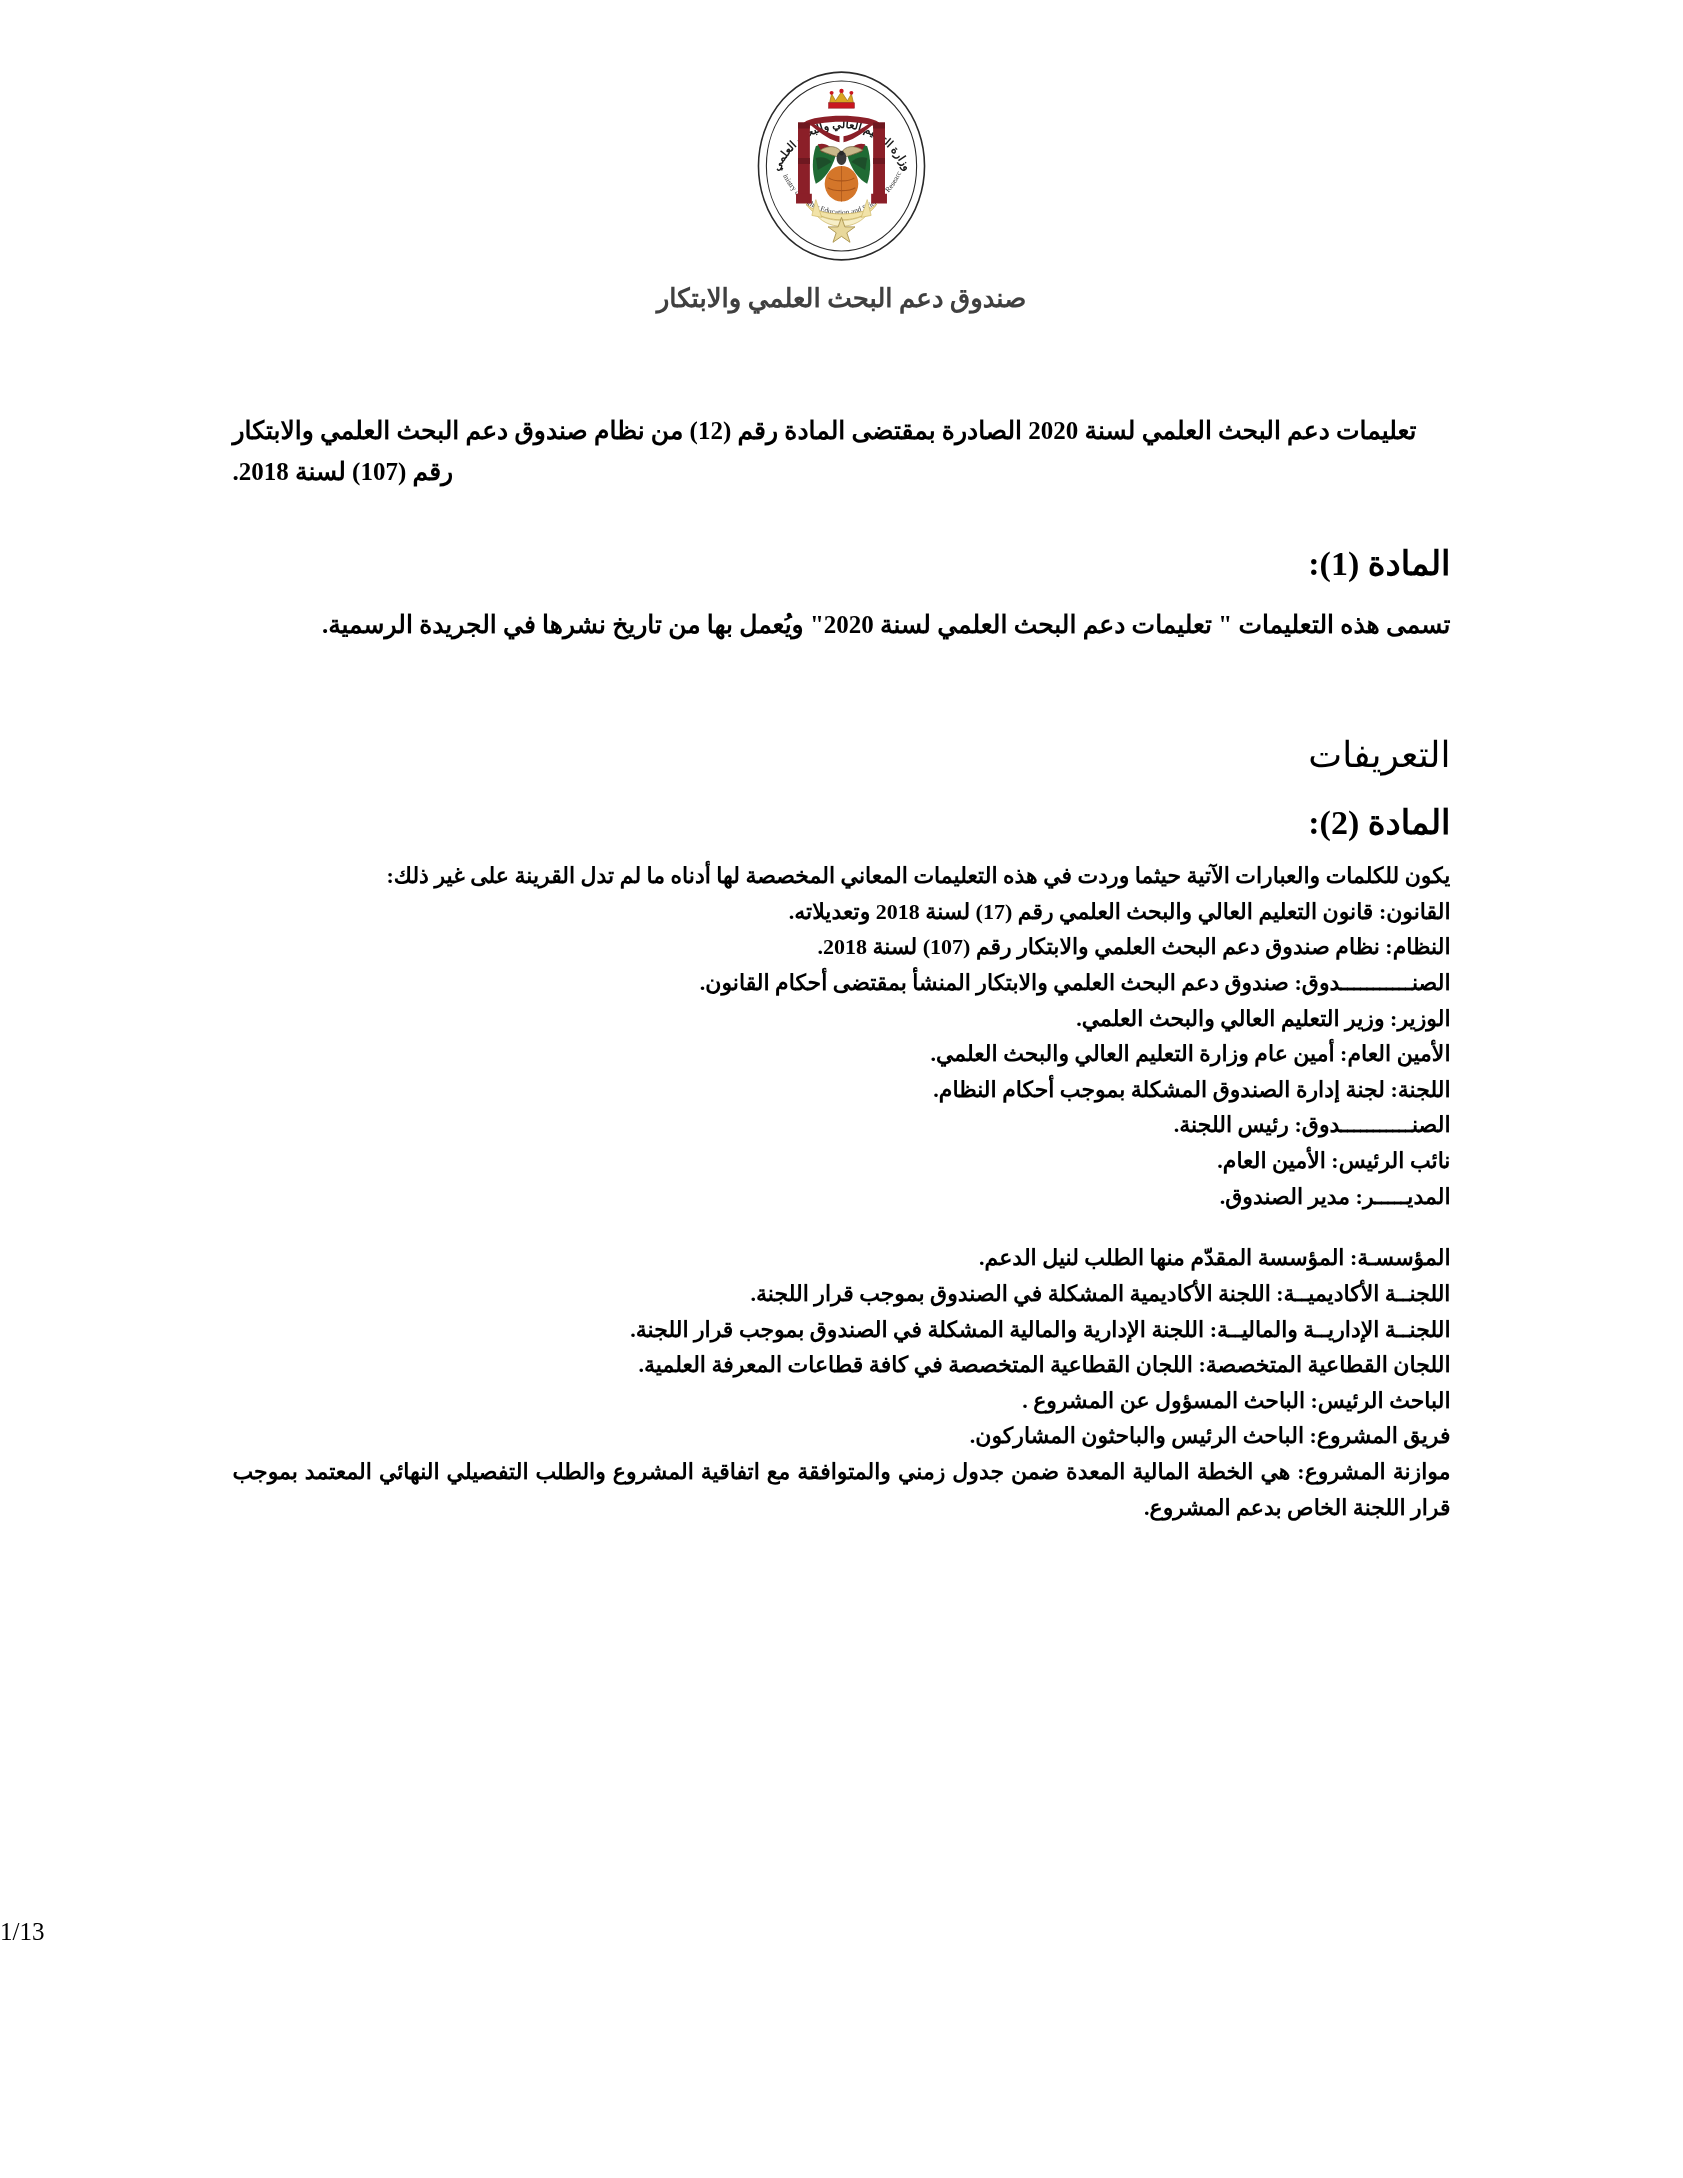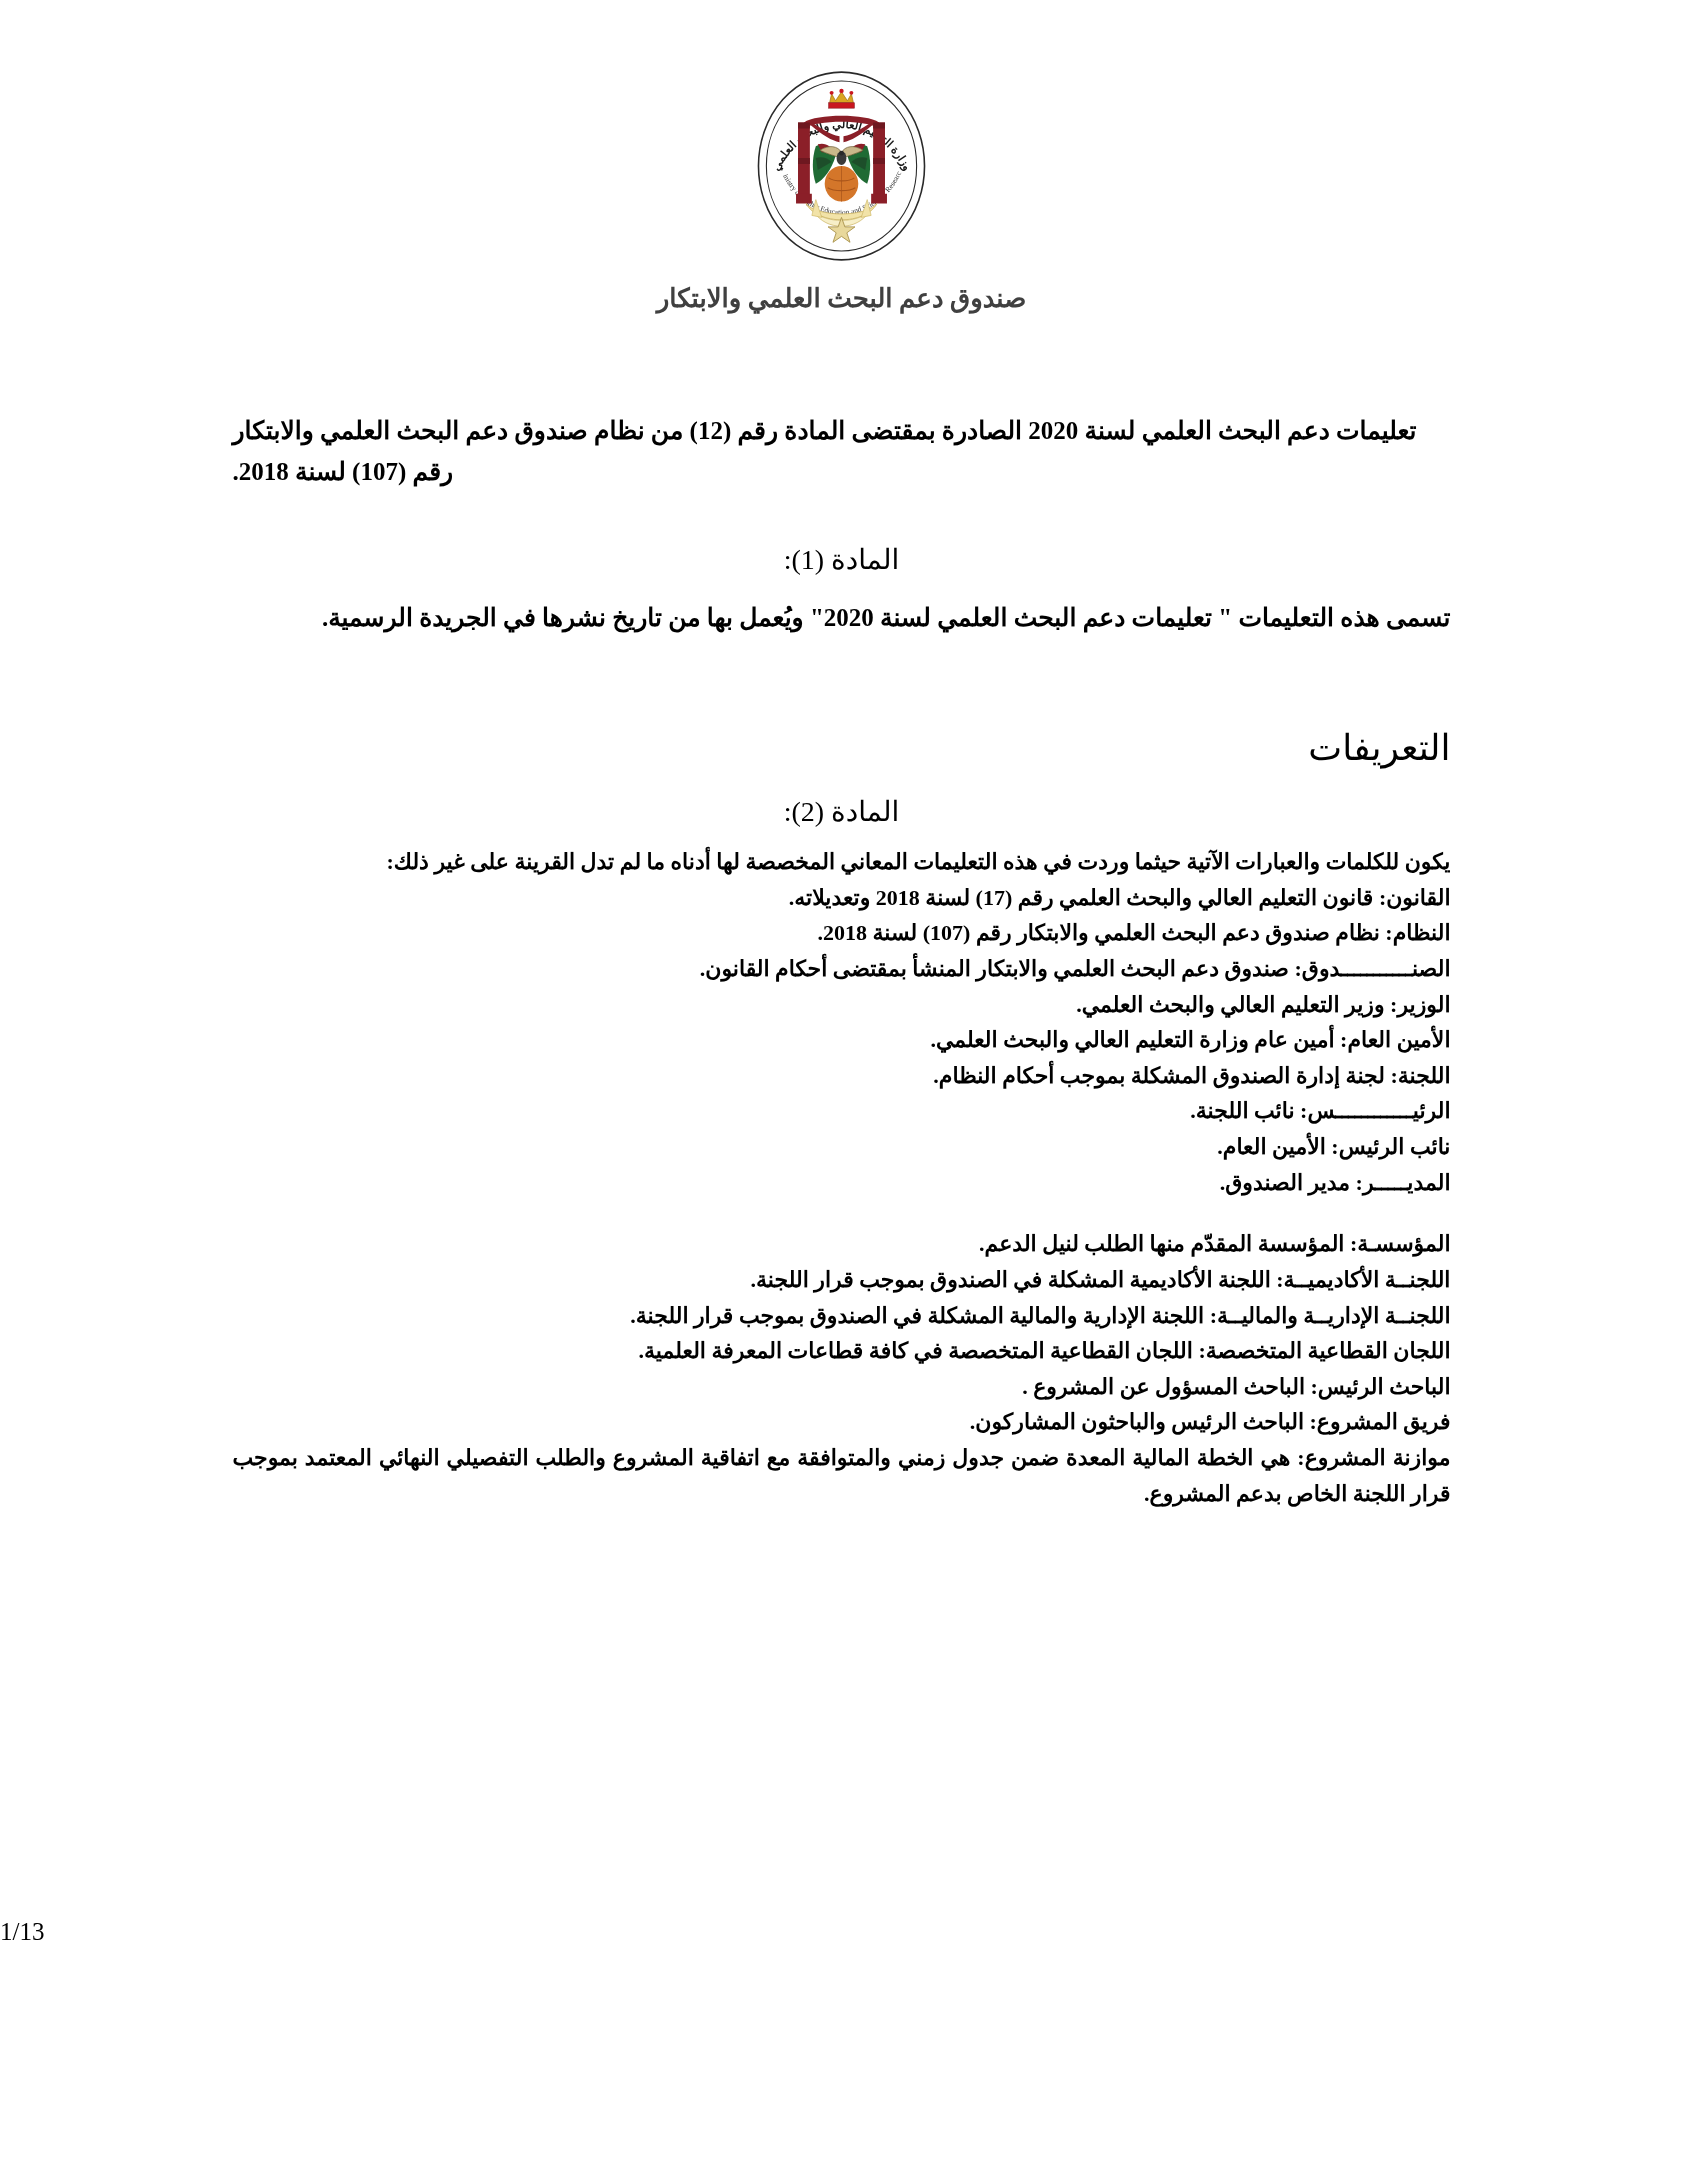--- a/index.html
+++ b/index.html
@@ -63,23 +63,23 @@
 
   
   .content {
     width: 1218px;
     margin: 0 auto;
     direction: rtl;
   }
 
   .article-label {
     margin-top: 51px;
-    font-weight: normal;
-    font-size: 28px;
-    text-align: center;
+    font-weight: bold;
+    font-size: 34px;
+    text-align: right;
     direction: rtl;
   }
 
   .article-body {
     margin-top: 22px;
     font-weight: bold;
     font-size: 25px;
     line-height: 1.6;
     text-align: right;
     direction: rtl;
@@ -238,21 +238,21 @@
     <div class="defs">
 
       <div class="def-line justify">يكون للكلمات والعبارات الآتية حيثما وردت في هذه التعليمات المعاني المخصصة لها أدناه ما لم تدل القرينة على غير ذلك:</div>
 
       <div class="def-line">القانون: قانون التعليم العالي والبحث العلمي رقم (17) لسنة 2018 وتعديلاته.</div>
       <div class="def-line">النظام: نظام صندوق دعم البحث العلمي والابتكار رقم (107) لسنة 2018.</div>
       <div class="def-line">الصنـــــــــــدوق: صندوق دعم البحث العلمي والابتكار المنشأ بمقتضى أحكام القانون.</div>
       <div class="def-line">الوزير: وزير التعليم العالي والبحث العلمي.</div>
       <div class="def-line">الأمين العام: أمين عام وزارة التعليم العالي والبحث العلمي.</div>
       <div class="def-line">اللجنة: لجنة إدارة الصندوق المشكلة بموجب أحكام النظام.</div>
-      <div class="def-line">الرئيــــــــــــس: نائب اللجنة.</div>
+      <div class="def-line">الصنـــــــــــدوق: رئيس اللجنة.</div>
       <div class="def-line">نائب الرئيس: الأمين العام.</div>
       <div class="def-line">المديـــــر: مدير الصندوق.</div>
 
       <div class="def-spacer"></div>
 
       <div class="def-line">المؤسسـة: المؤسسة المقدّم منها الطلب لنيل الدعم.</div>
       <div class="def-line">اللجنــة الأكاديميــة: اللجنة الأكاديمية المشكلة في الصندوق بموجب قرار اللجنة.</div>
       <div class="def-line">اللجنــة الإداريــة والماليــة: اللجنة الإدارية والمالية المشكلة في الصندوق بموجب قرار اللجنة.</div>
       <div class="def-line">اللجان القطاعية المتخصصة: اللجان القطاعية المتخصصة في كافة قطاعات المعرفة العلمية.</div>
       <div class="def-line">الباحث الرئيس: الباحث المسؤول عن المشروع .</div>

